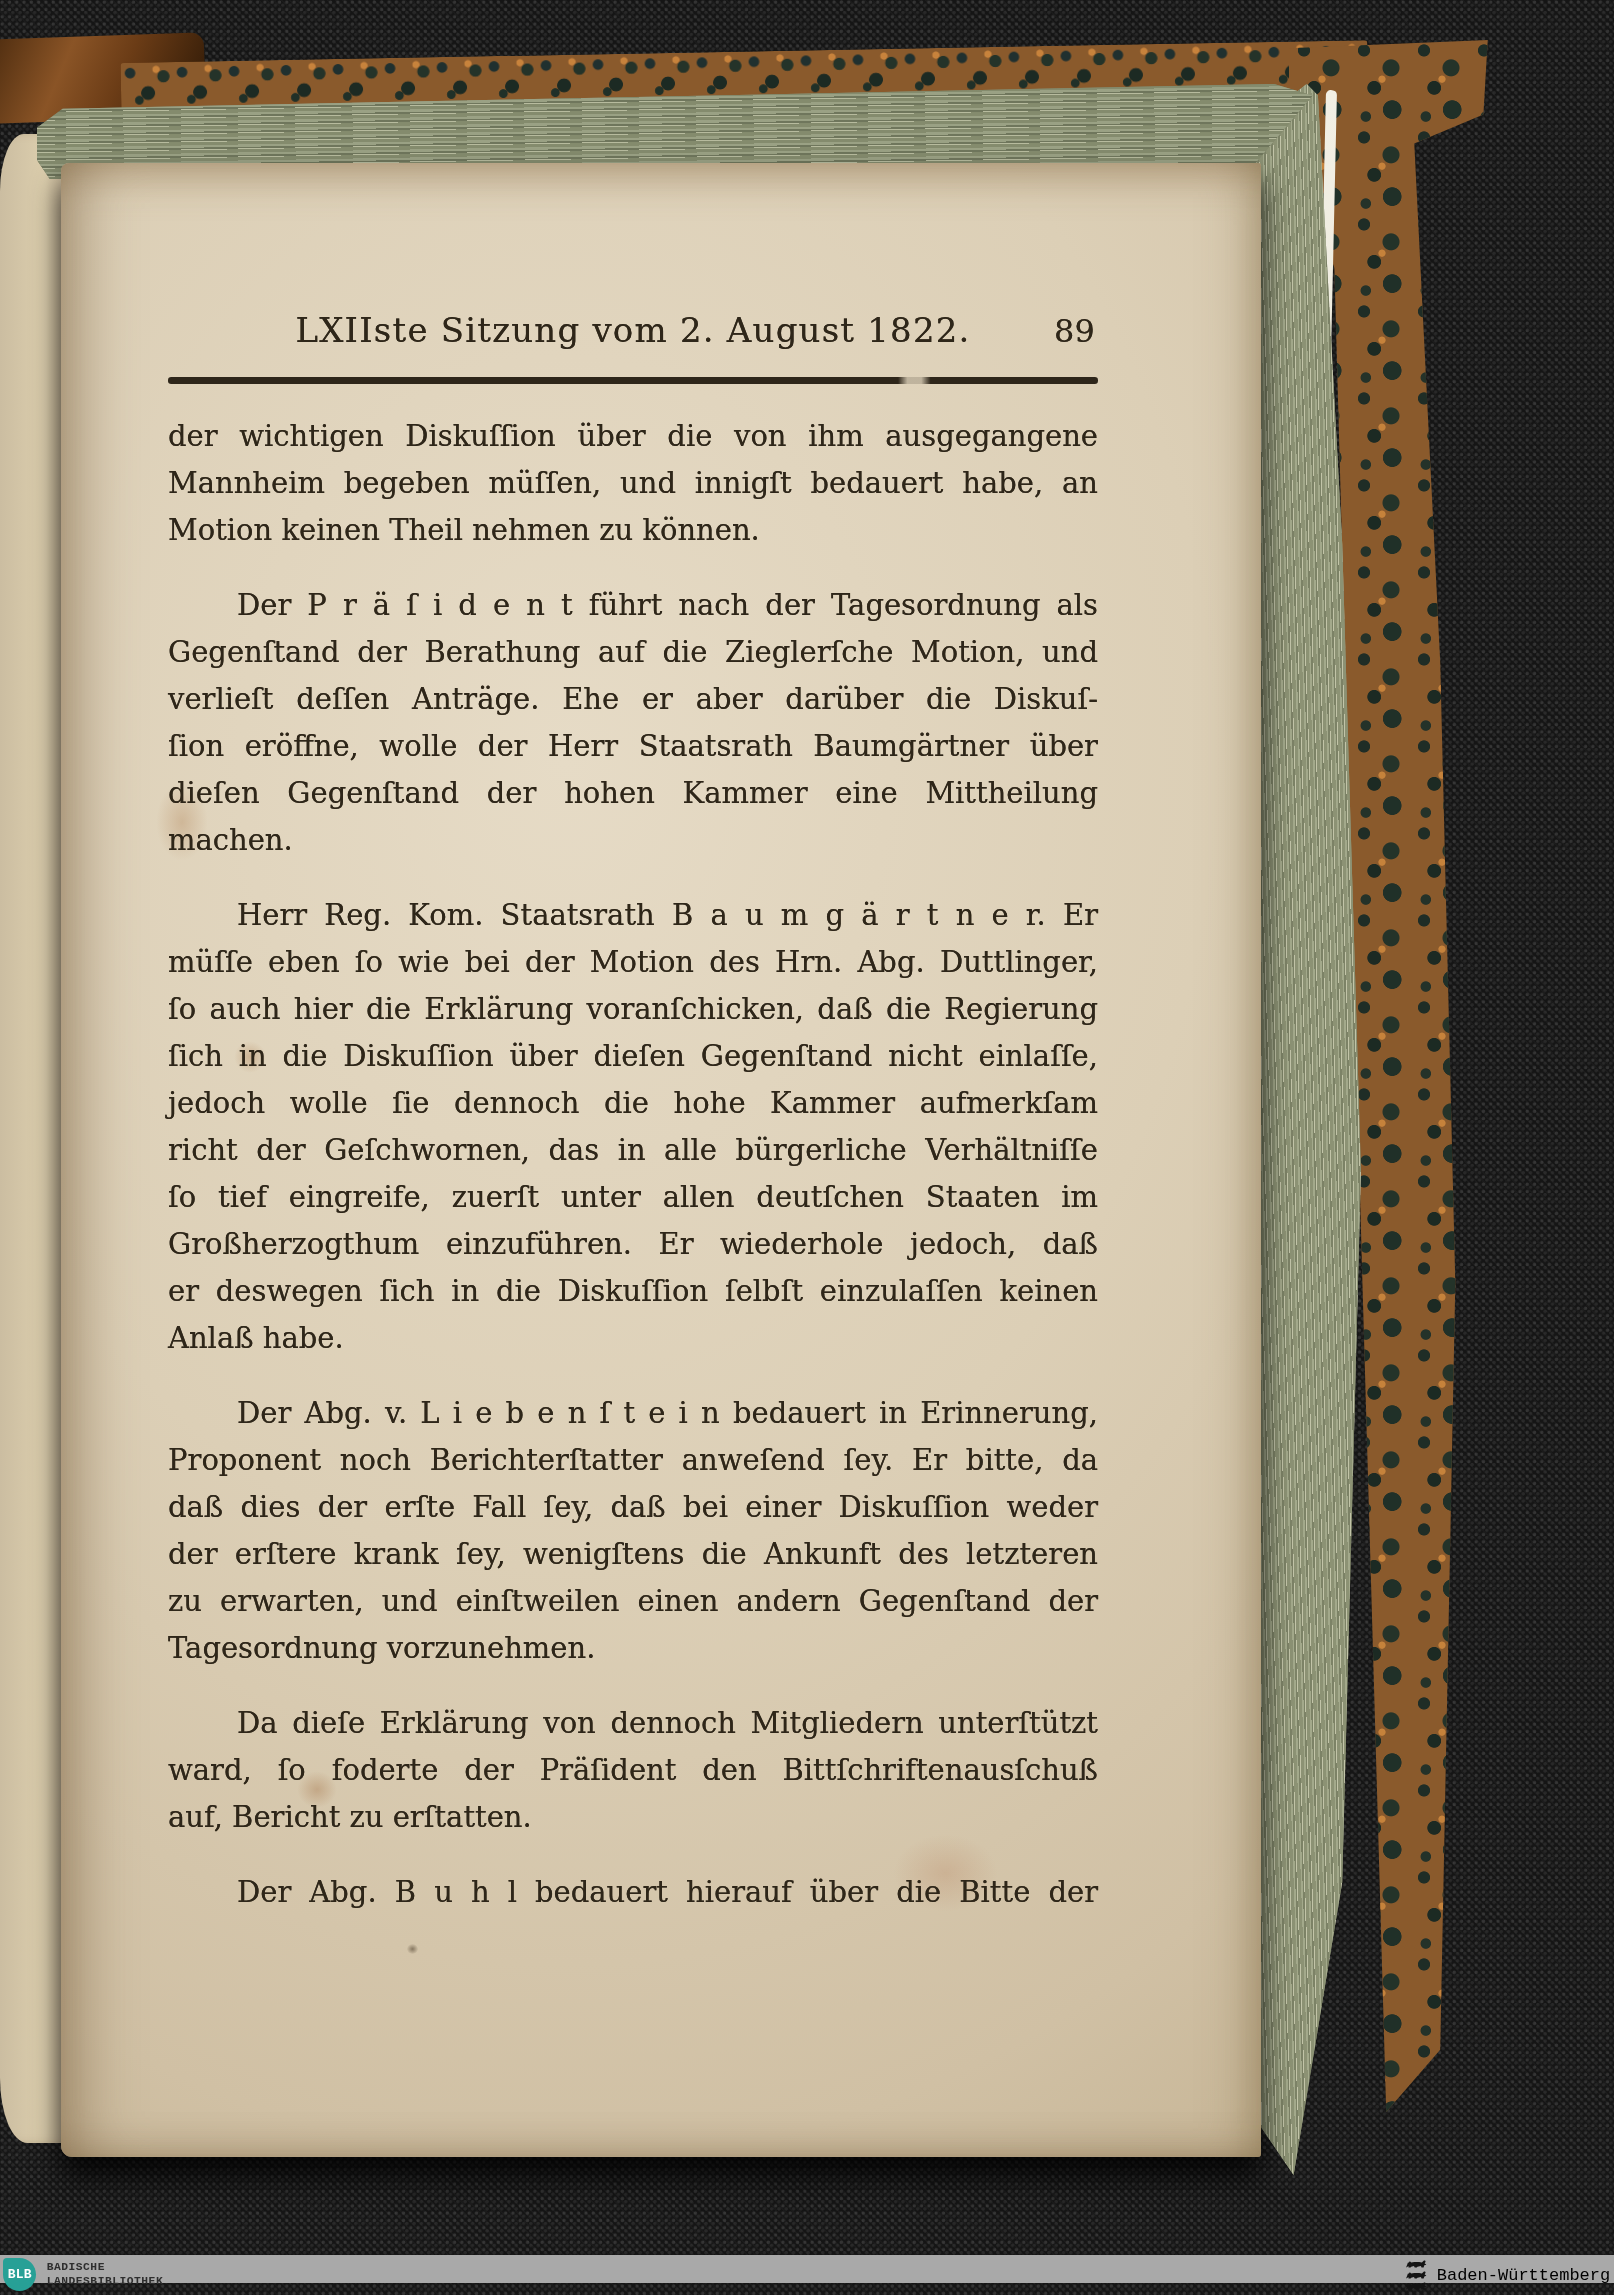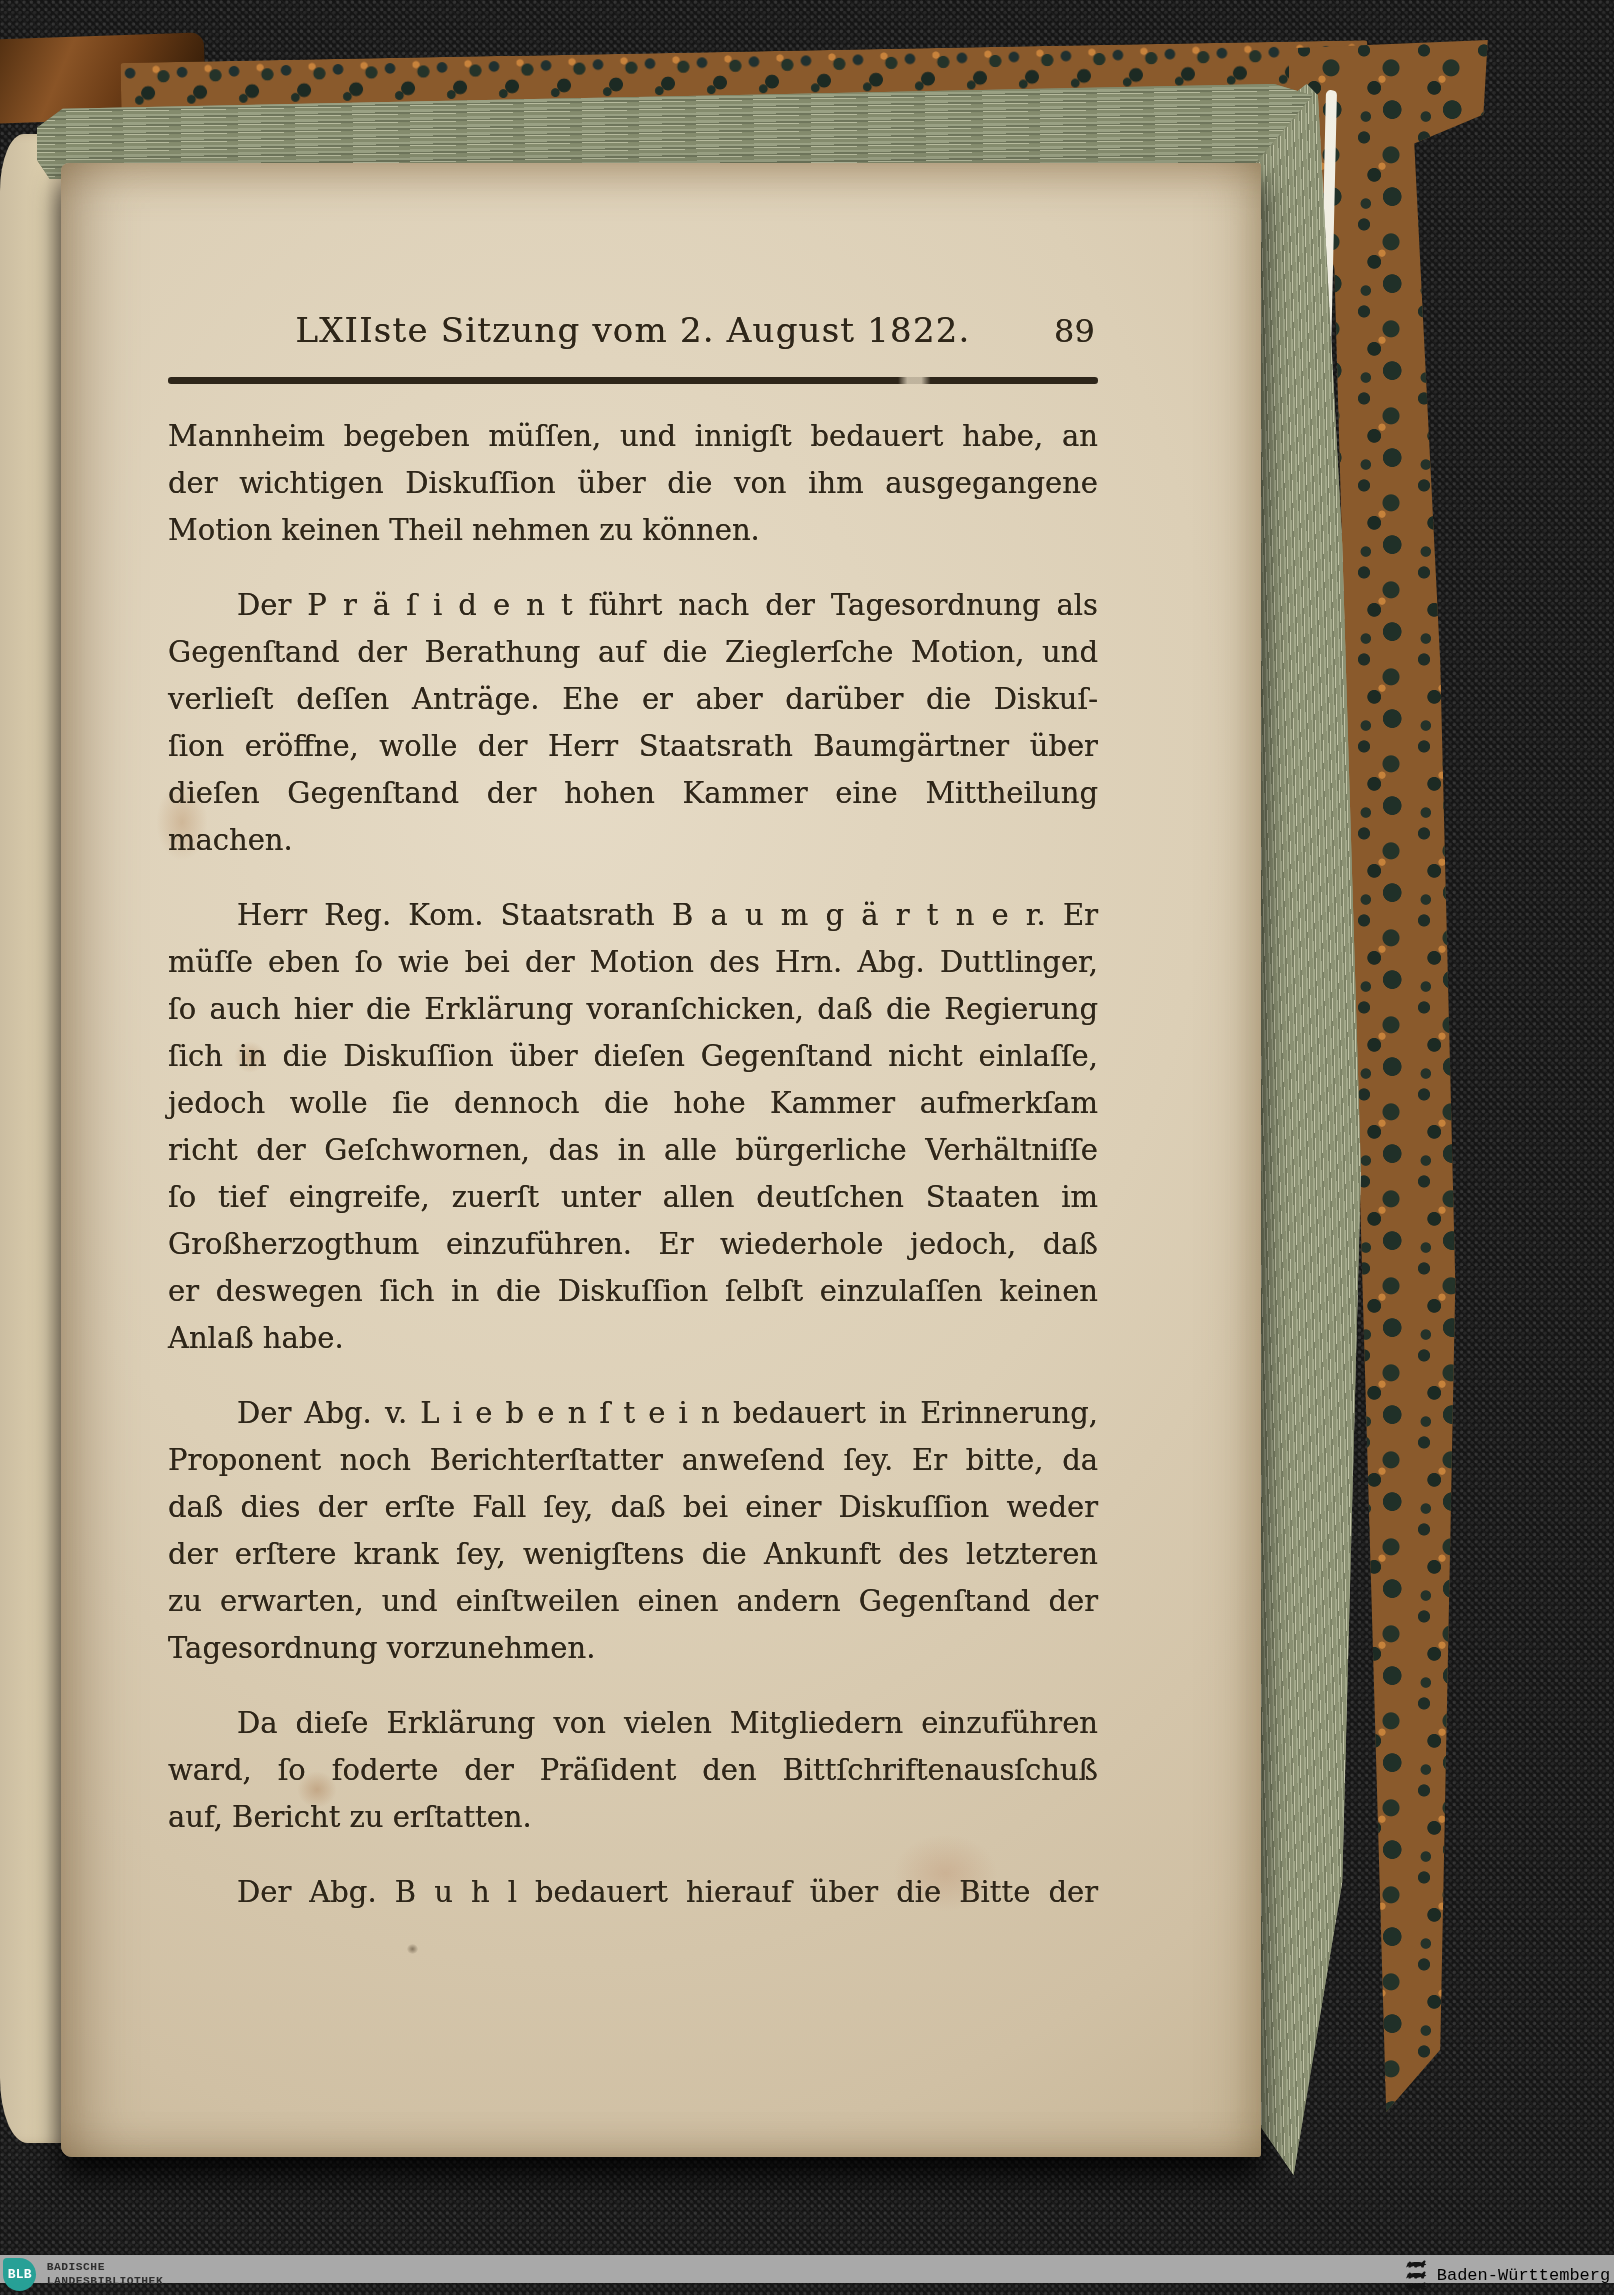--- a/index.html
+++ b/index.html
@@ -147,22 +147,22 @@
     <div class="fox fx5"></div>
 
     <div class="textblock">
       <div class="header-row">
         <span class="htitle">LXIIste Sitzung vom 2. August 1822.</span>
         <span class="pagenum">89</span>
       </div>
       <div class="rule"></div>
 
       <div class="para">
+        <div class="line j">der wichtigen Diskuſſion über die von ihm ausgegangene</div>
         <div class="line j">Mannheim begeben müſſen, und innigſt bedauert habe, an</div>
-        <div class="line j">der wichtigen Diskuſſion über die von ihm ausgegangene</div>
         <div class="line last">Motion keinen Theil nehmen zu können.</div>
       </div>
 
       <div class="para">
         <div class="line j indent">Der P r ä ſ i d e n t führt nach der Tagesordnung als</div>
         <div class="line j">Gegenſtand der Berathung auf die Zieglerſche Motion, und</div>
         <div class="line j">verlieſt deſſen Anträge.  Ehe er aber darüber die Diskuſ-</div>
         <div class="line j">ſion eröffne, wolle der Herr Staatsrath Baumgärtner über</div>
         <div class="line j">dieſen Gegenſtand der hohen Kammer eine Mittheilung</div>
         <div class="line last">machen.</div>
@@ -184,21 +184,21 @@
       <div class="para">
         <div class="line j indent">Der Abg. v. L i e b e n ſ t e i n bedauert in Erinnerung,</div>
         <div class="line j">Proponent noch Berichterſtatter anweſend ſey.  Er bitte, da</div>
         <div class="line j">daß dies der erſte Fall ſey, daß bei einer Diskuſſion weder</div>
         <div class="line j">der erſtere krank ſey,  wenigſtens die Ankunft des letzteren</div>
         <div class="line j">zu erwarten, und einſtweilen einen andern Gegenſtand der</div>
         <div class="line last">Tagesordnung vorzunehmen.</div>
       </div>
 
       <div class="para">
-        <div class="line j indent">Da dieſe Erklärung von vielen Mitgliedern einzuführen</div>
+        <div class="line j indent">Da dieſe Erklärung von dennoch Mitgliedern unterſtützt</div>
         <div class="line j">ward,  ſo foderte der Präſident den Bittſchriftenausſchuß</div>
         <div class="line last">auf, Bericht zu erſtatten.</div>
       </div>
 
       <div class="para">
         <div class="line j indent">Der Abg. B u h l bedauert hierauf über die Bitte der</div>
       </div>
     </div>
   </section>
 

